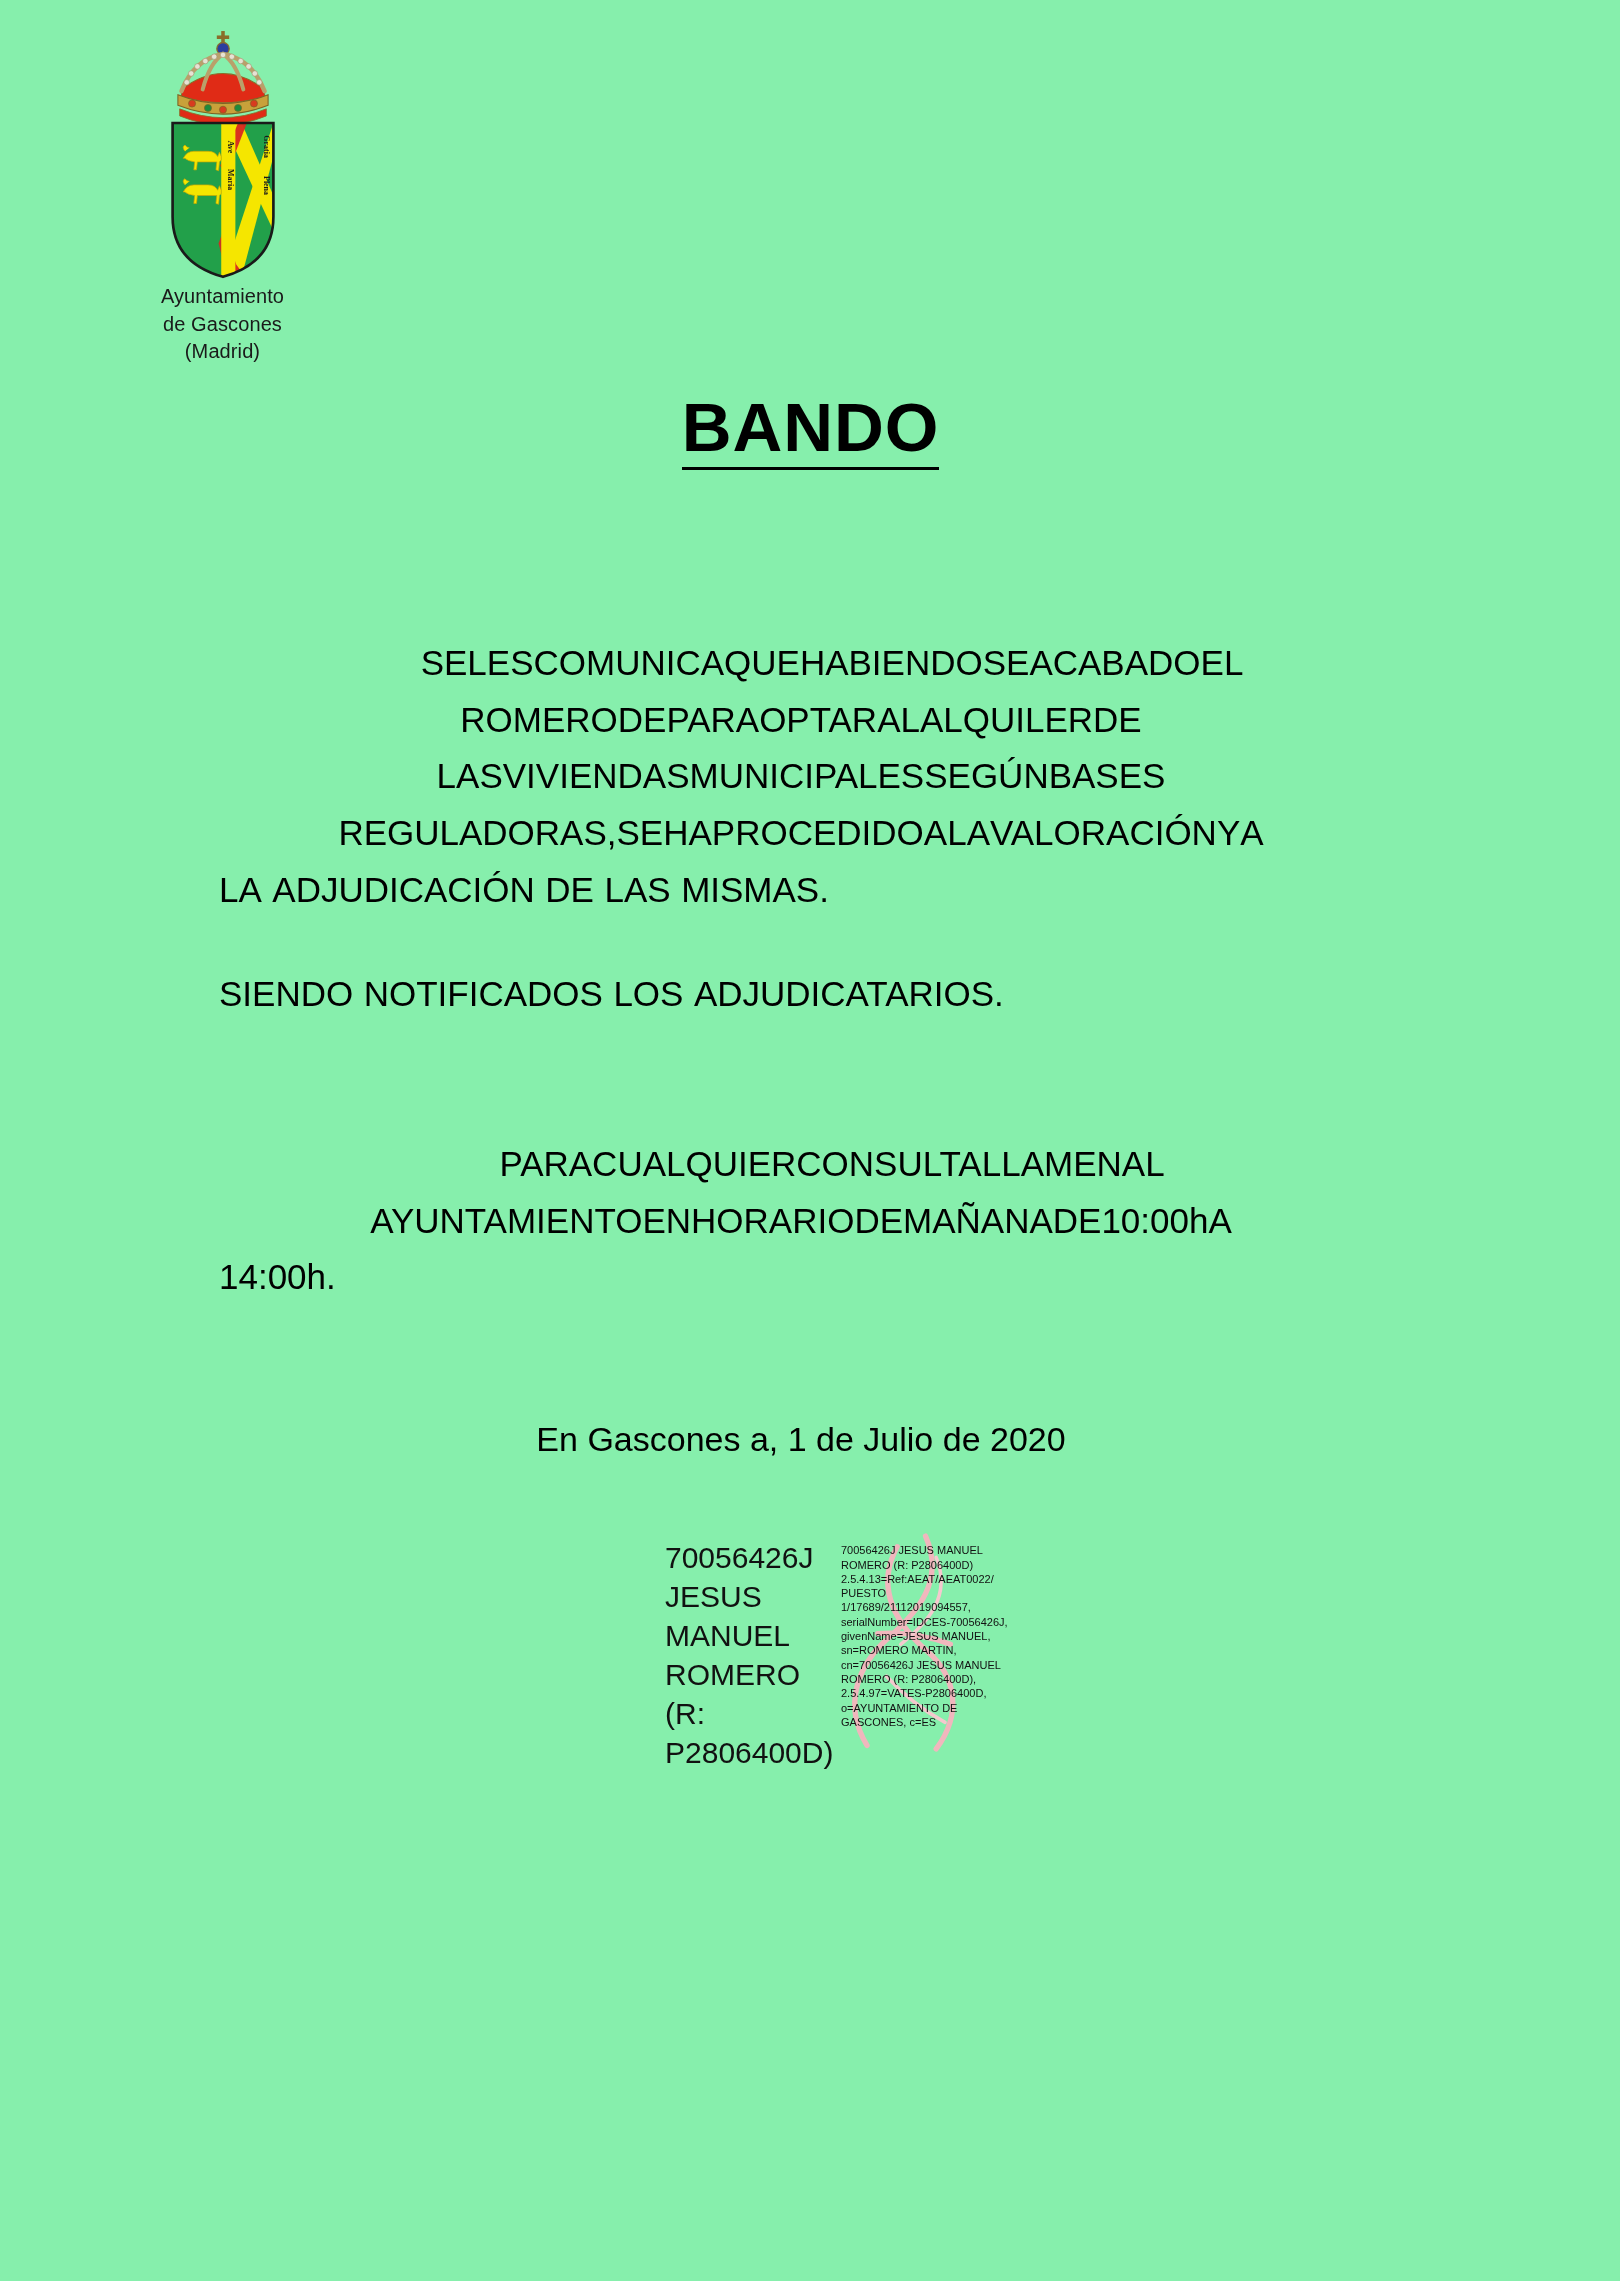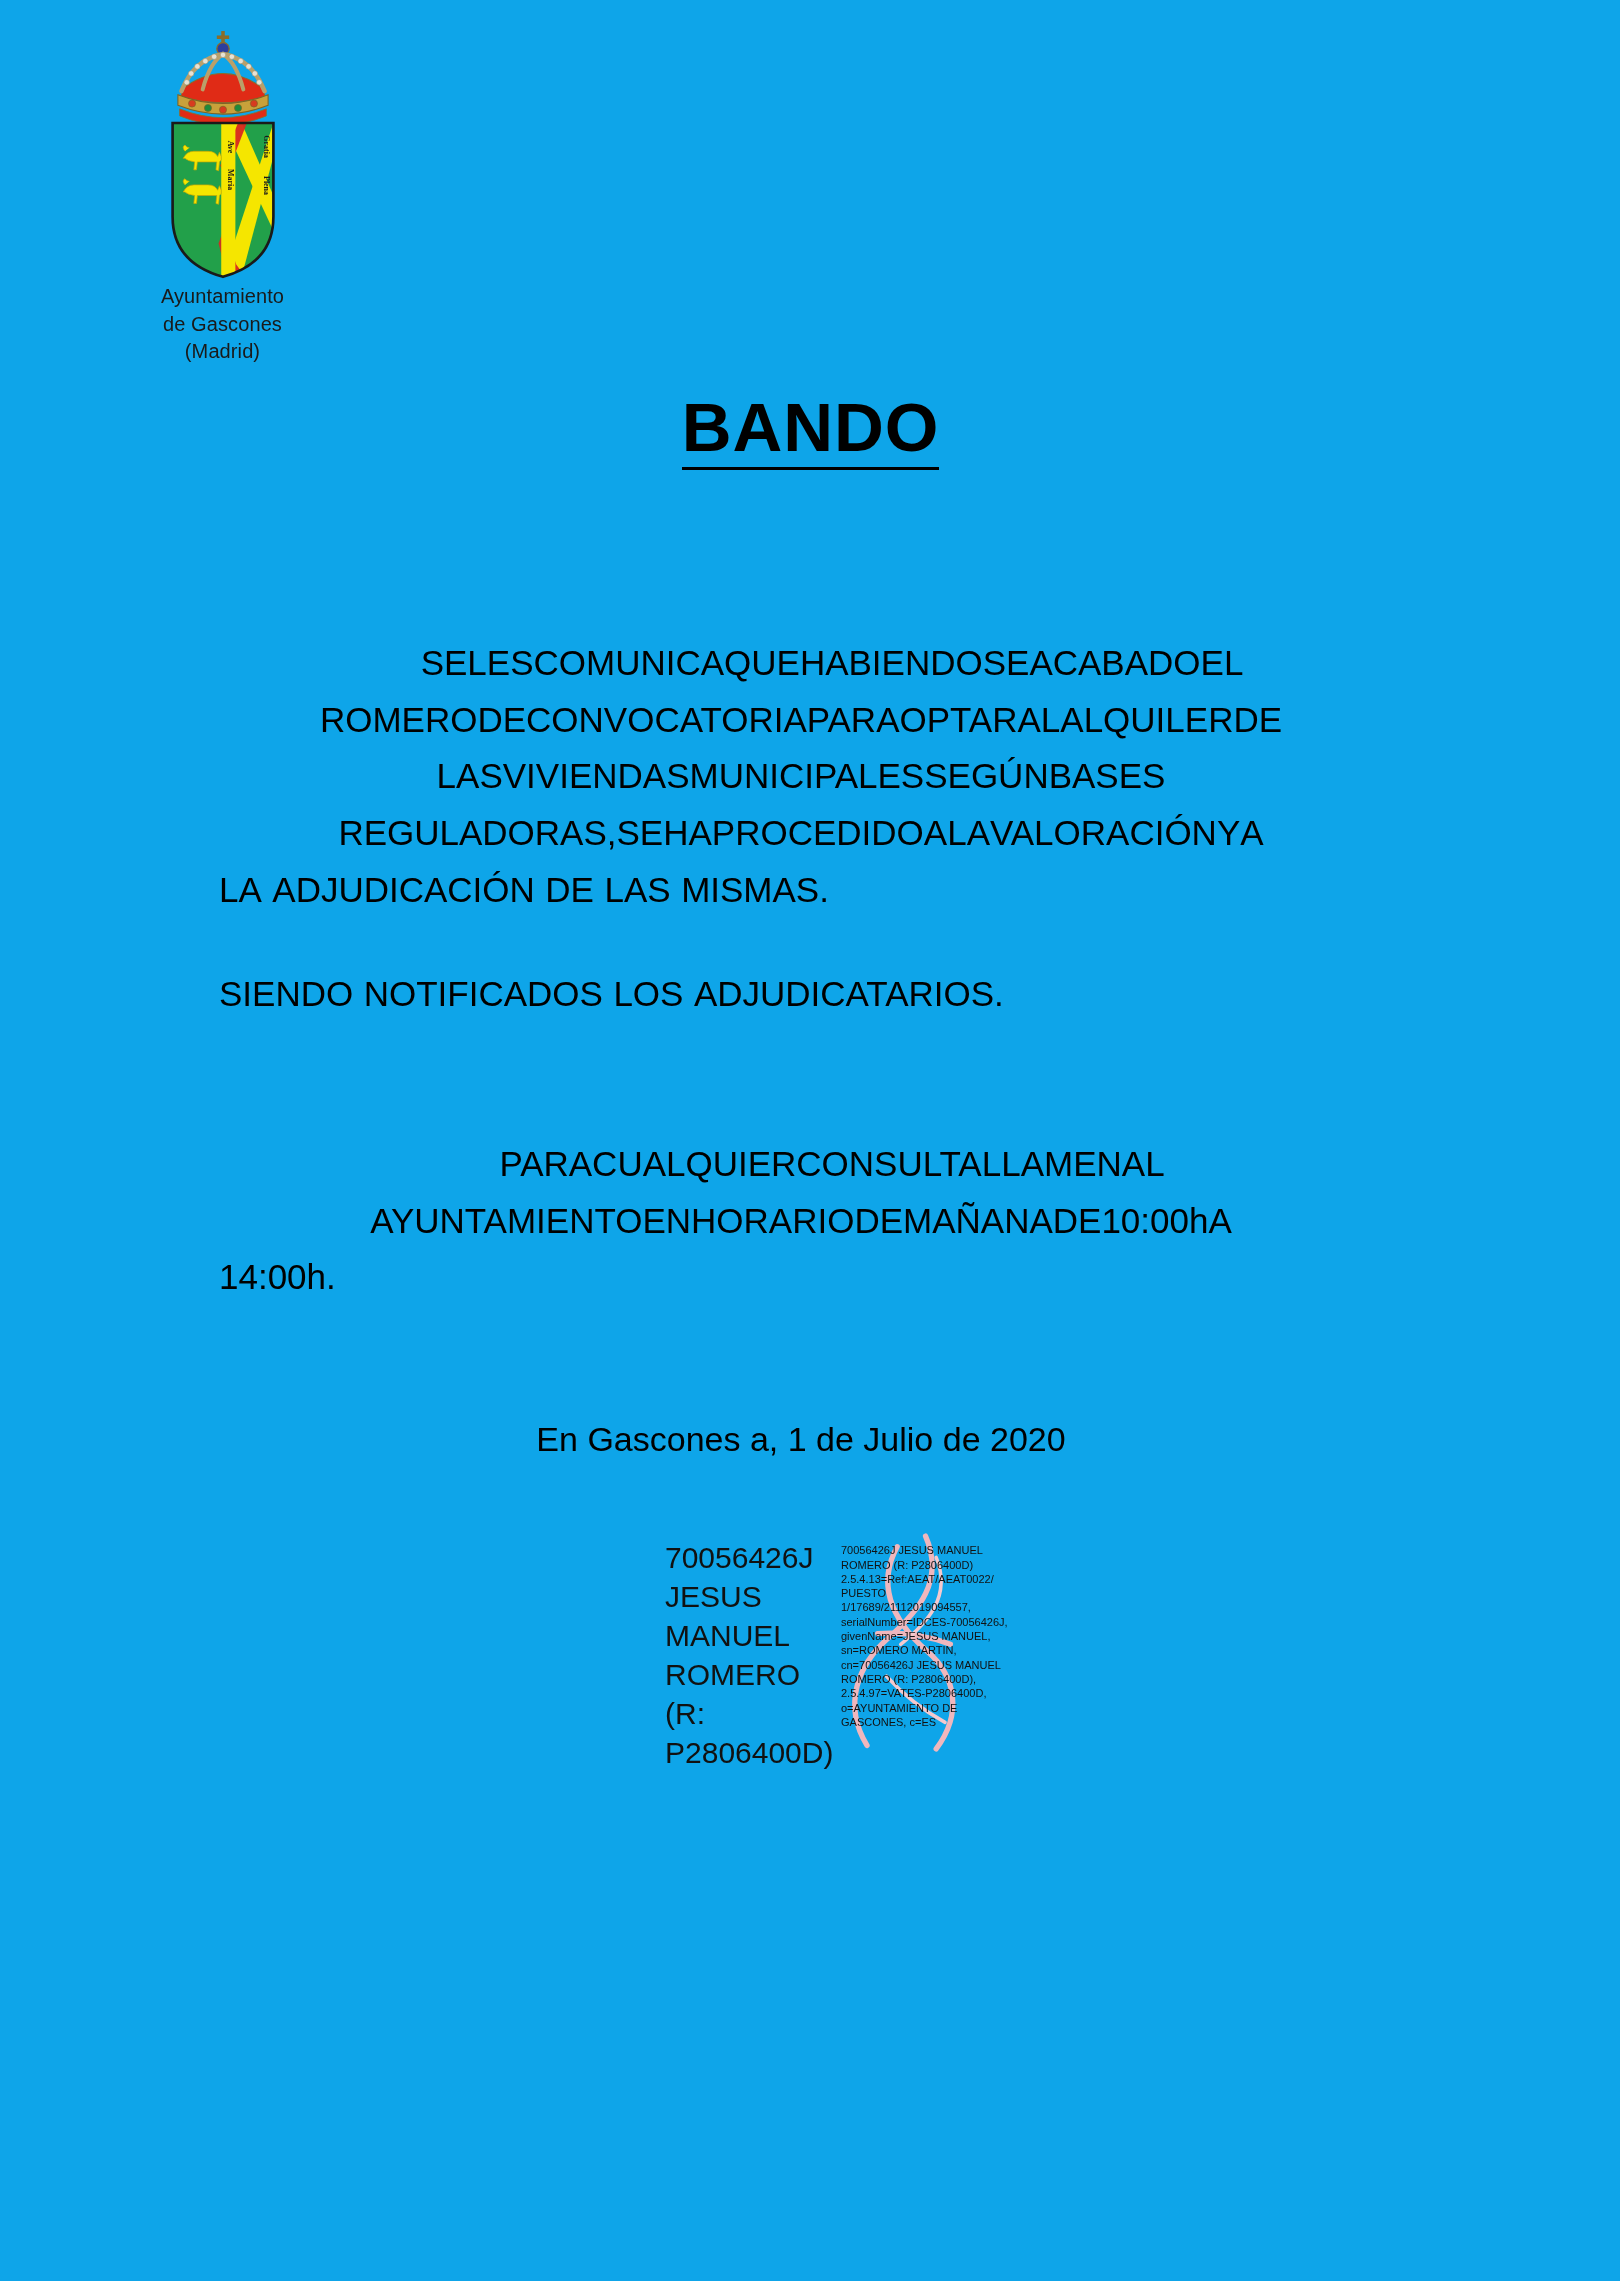--- a/index.html
+++ b/index.html
@@ -10,21 +10,21 @@
     background: #ffffff;
   }
   body {
     font-family: "Liberation Sans", sans-serif;
     color: #000000;
   }
   .page {
     position: relative;
     width: 1621px;
     height: 2281px;
-    background: #0ea5e9;
+    background: #86efac;
     overflow: hidden;
   }
 
   
   .letterhead {
     position: absolute;
     left: 96px;
     top: 26.6px;
     width: 253px;
     text-align: center;
@@ -249,21 +249,20 @@
         <span class="w">LES</span>
         <span class="w">COMUNICA</span>
         <span class="w">QUE</span>
         <span class="w">HABIENDOSE</span>
         <span class="w">ACABADO</span>
         <span class="w">EL</span>
     </div>
     <div class="jline">
       <span class="w">ROMERO</span>
         <span class="w">DE</span>
-        <span class="w">CONVOCATORIA</span>
         <span class="w">PARA</span>
         <span class="w">OPTAR</span>
         <span class="w">AL</span>
         <span class="w">ALQUILER</span>
         <span class="w">DE</span>
     </div>
     <div class="jline">
       <span class="w">LAS</span>
         <span class="w">VIVIENDAS</span>
         <span class="w">MUNICIPALES</span>

